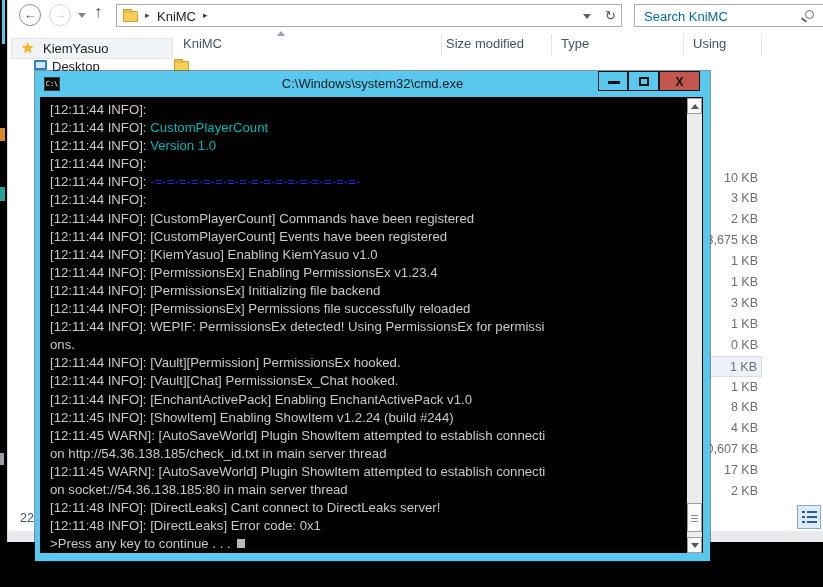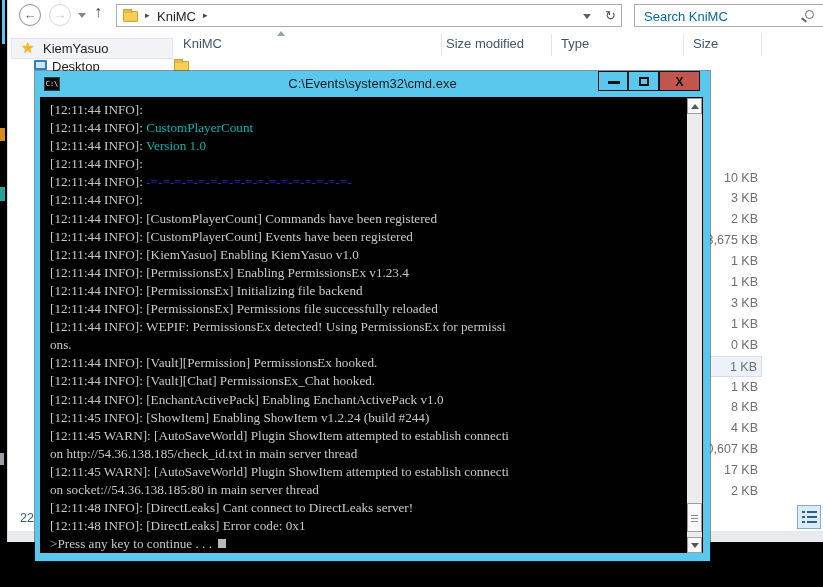--- a/index.html
+++ b/index.html
@@ -91,21 +91,21 @@
   .cap-min { left:563px; width:30px; }
   .cap-max { left:593px; width:31px; }
   .cap-close { left:624px; width:41px; background:#c2564f; }
   .glyph-min { position:absolute; left:9px; top:9px; width:12px; height:3px; background:#101314; }
   .glyph-max { position:absolute; left:10px; top:5px; width:10px; height:9px; border:2px solid #101314; }
   .glyph-close { font-size:12px; font-weight:bold; color:#101314; line-height:19px; }
 
   .console { position:absolute; left:5px; top:26px; width:663px; height:456px;
              background:#010101; overflow:hidden; }
   .console-lines { position:absolute; left:10px; top:4px;
-             font-family:Liberation Serif, serif; font-size:13.2px;
+             font-family:Liberation Sans, sans-serif; font-size:13.2px;
              line-height:18.1px; white-space:pre; }
   .console-line { height:18.1px; }
   .seg-d { color:#c9c9c9; }
   .seg-c { color:#00b5b5; }
   .seg-b { color:#2727d2; }
   .cursor { display:inline-block; width:8px; height:9px; background:#b9b9b9;
             margin-left:3px; }
 
   .scrollbar { position:absolute; left:647px; top:1px; width:15px; height:455px;
                background:#ececec; }
@@ -148,21 +148,21 @@
 
   <div class="searchbox">
     <div class="placeholder">Search KniMC</div>
     <div class="magnifier"></div>
   </div>
 
   <div class="sort-tri" style="left:269px;"></div>
   <div class="col-header" style="left:175px;">KniMC</div>
   <div class="col-header" style="left:438px;">Size modified</div>
   <div class="col-header" style="left:553px;">Type</div>
-  <div class="col-header" style="left:685px;">Size</div>
+  <div class="col-header" style="left:685px;">Using</div>
   <div class="col-sep" style="left:433px;"></div>
   <div class="col-sep" style="left:543px;"></div>
   <div class="col-sep" style="left:675px;"></div>
   <div class="col-sep" style="left:753px;"></div>
 
   <div class="fav-row"></div>
   <div class="star">★</div>
   <div class="fav-label">KiemYasuo</div>
   <div class="desk-icon"></div>
   <div class="desk-label">Desktop</div>
@@ -196,21 +196,21 @@
       <span class="ln" style="top:10px;"></span>
     <span class="dt" style="top:15px;"></span>
       <span class="ln" style="top:15px;"></span>
   </div>
   <div class="bottom-strip"></div>
 </div>
 
 <div class="cmd">
   <div class="cmd-titlebar">
     <div class="cmd-icon">C:\</div>
-    <div class="cmd-title">C:\Events\system32\cmd.exe</div>
+    <div class="cmd-title">C:\Windows\system32\cmd.exe</div>
   </div>
   <div class="cap-btn cap-min">
     <span class="glyph-min"></span>
   </div>
   <div class="cap-btn cap-max">
     <span class="glyph-max"></span>
   </div>
   <div class="cap-btn cap-close">
     <span class="glyph-close">X</span>
   </div>

